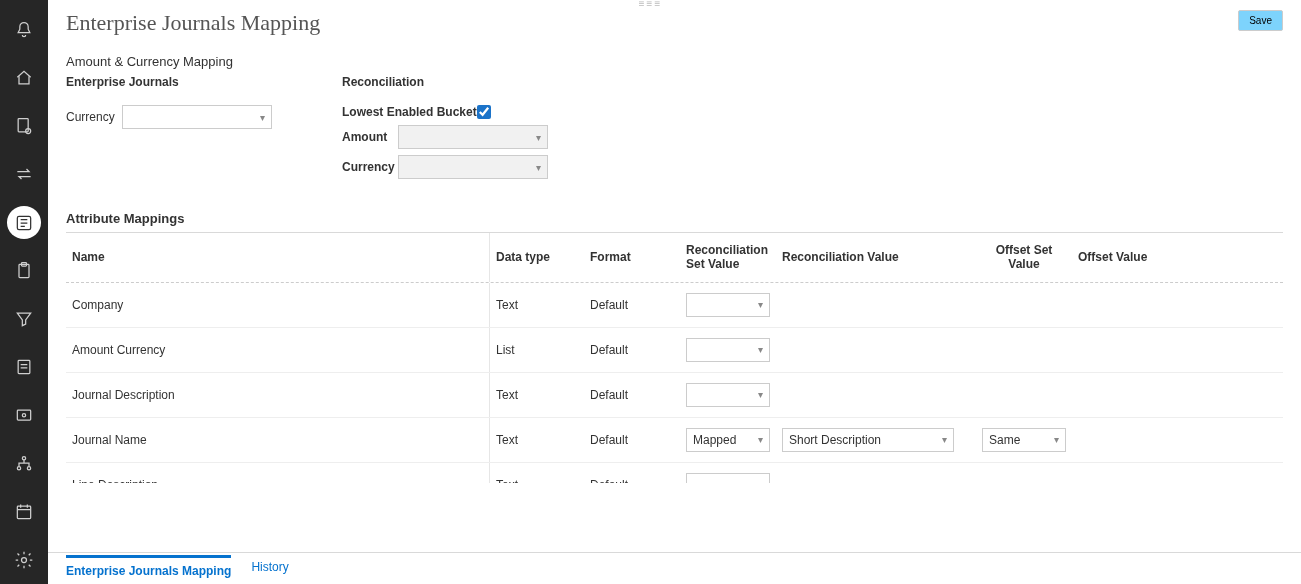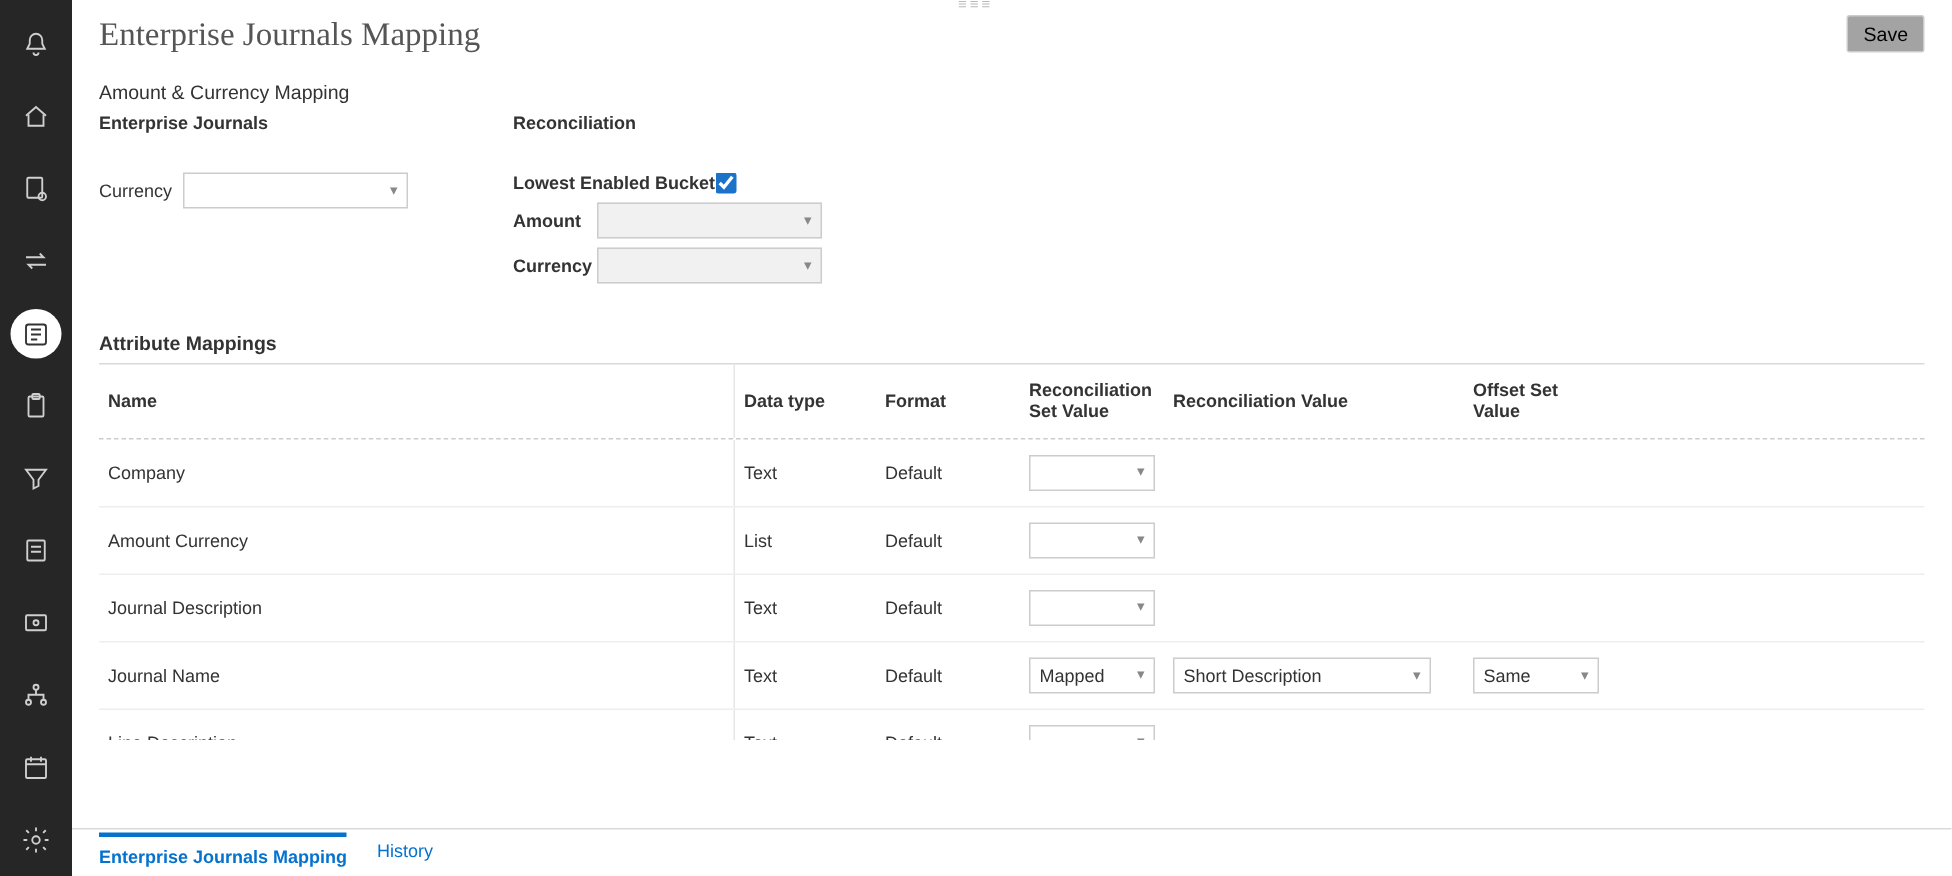--- a/index.html
+++ b/index.html
@@ -57,41 +57,41 @@
     align-items: flex-start;
     margin-bottom: 8px;
   }
   .page-title {
     font-family: Georgia, "Times New Roman", serif;
     font-size: 22px;
     color: #555;
     font-weight: normal;
   }
   .save-btn {
-    background: #a3a3a3;
+    background: #7dd3fc;
     border: 1px solid #ccc;
     padding: 4px 10px;
-    font-size: 13px;
+    font-size: 10px;
     cursor: pointer;
     border-radius: 2px;
   }
   .section-title {
     font-size: 13px;
     font-weight: normal;
     margin: 10px 0 6px 0;
   }
   .amount-mapping {
     display: flex;
     gap: 70px;
     margin-bottom: 18px;
   }
   .col-label {
     font-weight: bold;
     font-size: 12px;
-    margin-bottom: 26px;
+    margin-bottom: 16px;
     display: block;
   }
   .field-row {
     display: flex;
     align-items: center;
     margin-bottom: 6px;
     font-size: 12px;
   }
   .field-label { min-width: 56px; }
   .field-label-wide { min-width: 126px; font-weight: bold; }
@@ -114,20 +114,21 @@
   }
   .attr-title { font-size: 13px; font-weight: bold; margin: 8px 0 6px 0; }
   .table-wrapper {
     border-top: 1px solid #d9d9d9;
   }
   .table-header {
     display: flex;
     border-bottom: 1px dashed #ccc;
     font-weight: bold;
     font-size: 12px;
+    text-align: center;
   }
   .th, .td {
     padding: 10px 6px;
     display: flex;
     align-items: center;
   }
   .col-name { width: 424px; border-right: 1px solid #e6e6e6; }
   .col-dtype { width: 94px; }
   .col-format { width: 96px; }
   .col-rsv { width: 96px; flex-direction: column; align-items: flex-start; justify-content: center; line-height: 1.2; }
@@ -332,20 +333,21 @@
     <div class="table-header">
       <div class="th col-name">Name</div>
       <div class="th col-dtype">Data type</div>
       <div class="th col-format">Format</div>
       <div class="th col-rsv">
         <span>Reconciliation</span>
         <span>Set Value</span>
       </div>
       <div class="th col-rv">Reconciliation Value</div>
       <div class="th col-osv">Offset Set Value</div>
+      <div class="th col-ov">Offset Value</div>
     </div>
     <div class="table-body" id="table-body">
         <div class="table-row">
           <div class="td col-name">Company</div>
           <div class="td col-dtype">Text</div>
           <div class="td col-format">Default</div>
           <div class="td col-rsv">
             <div class="cell-select">
               <span></span>
               <span class="chev">▾</span>

